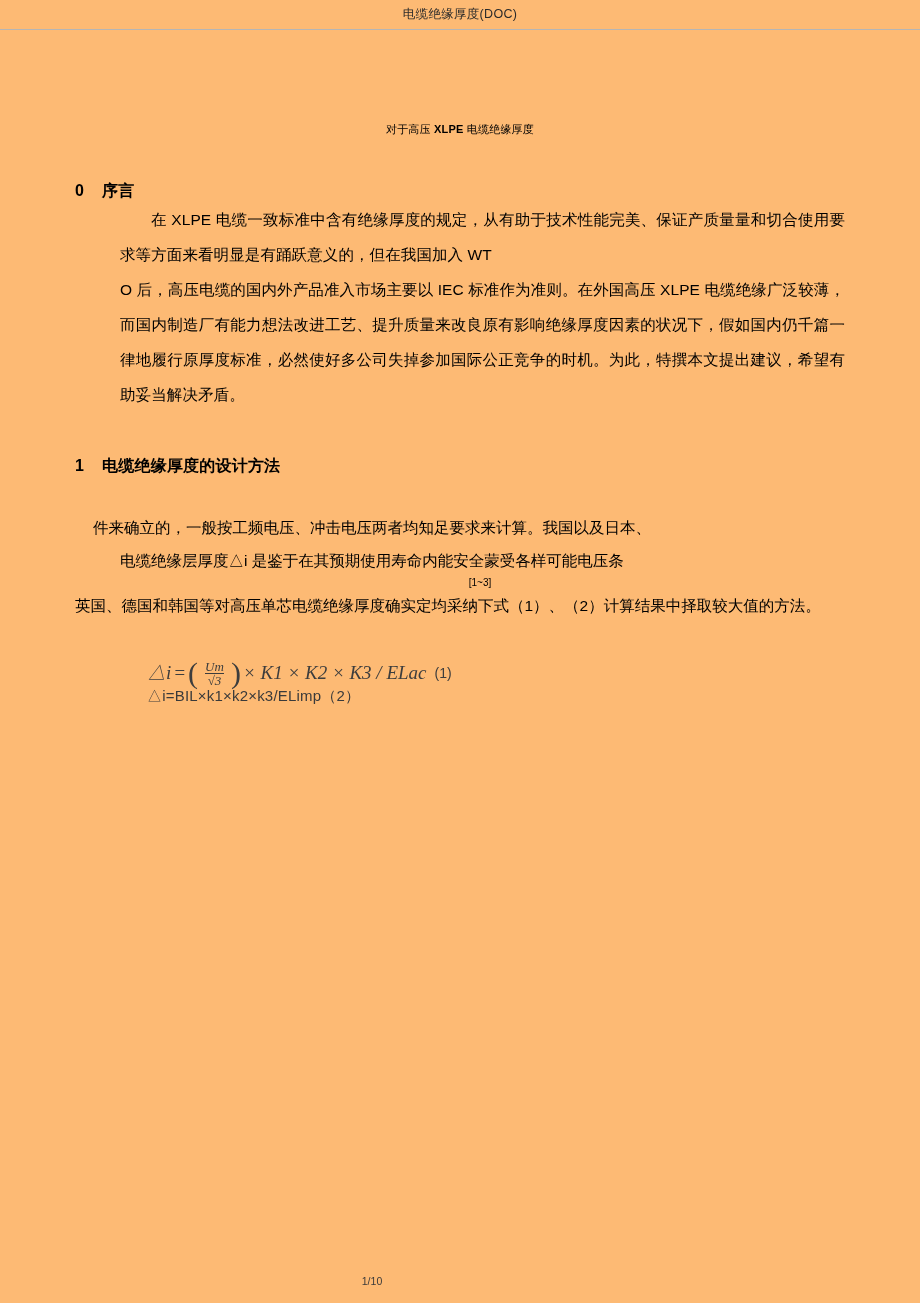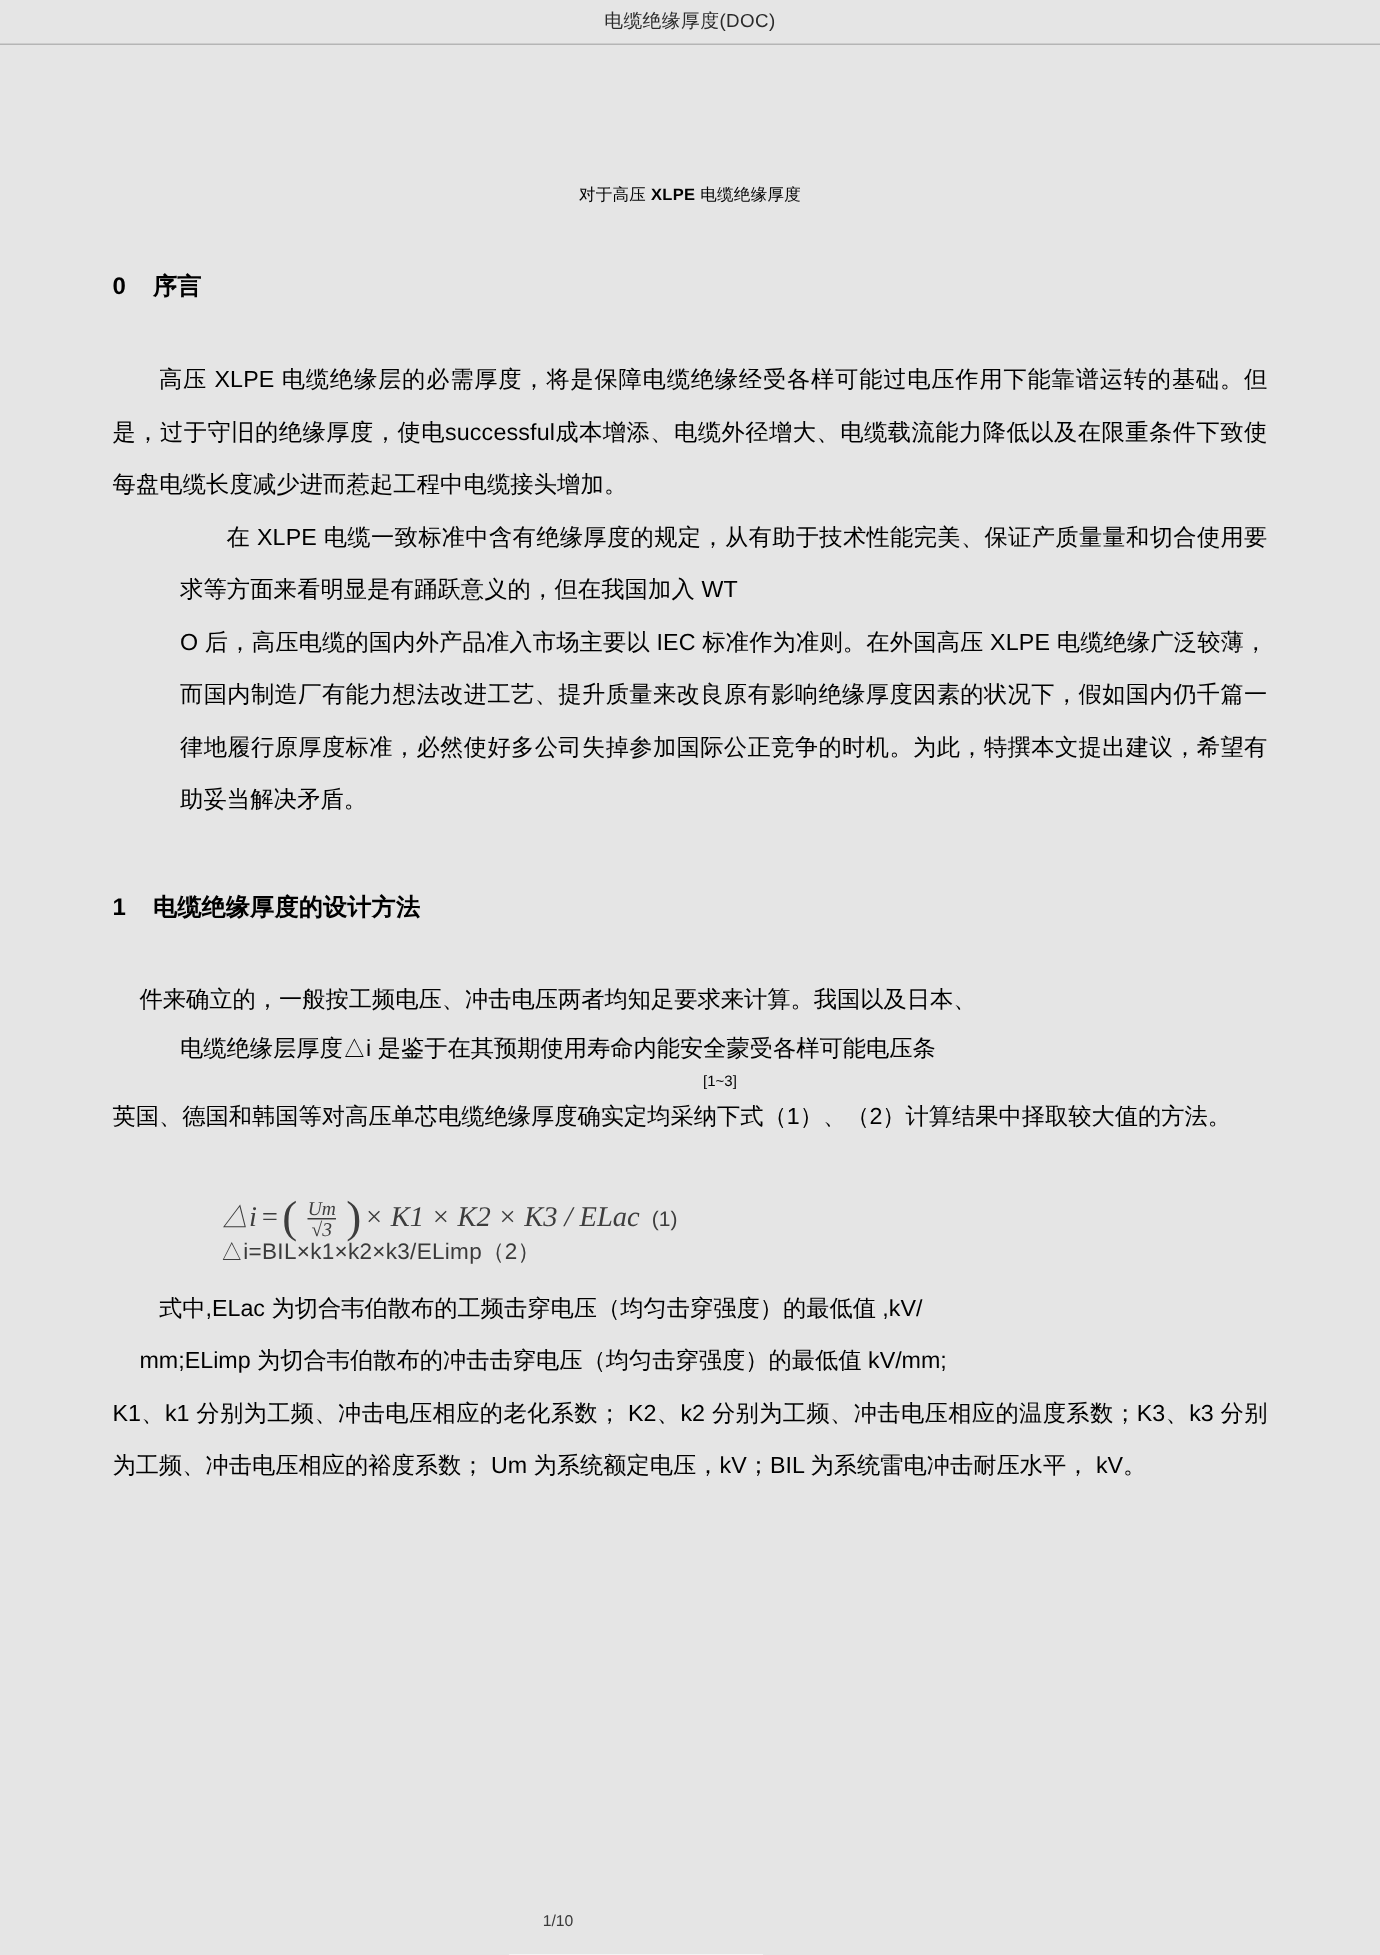--- a/index.html
+++ b/index.html
@@ -9,21 +9,21 @@
   }
   body {
     font-family: "Liberation Sans", sans-serif;
     color: #000000;
   }
   .page {
     position: relative;
     width: 920px;
     height: 1303px;
     margin: 0 auto;
-    background: #e5e5e5;
+    background: #fdba74;
     overflow: hidden;
     box-sizing: border-box;
   }
   .header-band {
     position: absolute;
     top: 0;
     left: 0;
     width: 920px;
     height: 30px;
     box-sizing: border-box;
@@ -161,21 +161,20 @@
   <div class="content">
 
     <div class="doc-title">
       <span>对于高压 </span><b>XLPE</b><span> 电缆绝缘厚度</span>
     </div>
 
     <div class="h-sec">
       <span class="num">0</span><span>序言</span>
     </div>
 
-    <p class="para first indent">高压 XLPE 电缆绝缘层的必需厚度，将是保障电缆绝缘经受各样可能过电压作用下能靠谱运转的基础。但是，过于守旧的绝缘厚度，使电successful成本增添、电缆外径增大、电缆载流能力降低以及在限重条件下致使每盘电缆长度减少进而惹起工程中电缆接头增加。</p>
     <p class="para indent gap-sm">在 XLPE 电缆一致标准中含有绝缘厚度的规定，从有助于技术性能完美、保证产质量量和切合使用要求等方面来看明显是有踊跃意义的，但在我国加入 WT</p>
     <p class="para gap-sm">O 后，高压电缆的国内外产品准入市场主要以 IEC 标准作为准则。在外国高压 XLPE 电缆绝缘广泛较薄，而国内制造厂有能力想法改进工艺、提升质量来改良原有影响绝缘厚度因素的状况下，假如国内仍千篇一律地履行原厚度标准，必然使好多公司失掉参加国际公正竞争的时机。为此，特撰本文提出建议，希望有助妥当解决矛盾。</p>
 
     <div class="h-sec">
       <span class="num">1</span><span>电缆绝缘厚度的设计方法</span>
     </div>
 
     <div class="sec1-body">
       <p class="para-tight inner-indent">件来确立的，一般按工频电压、冲击电压两者均知足要求来计算。我国以及日本、</p>
       <p class="para-tight indent" style="padding-left:14px;">电缆绝缘层厚度△i 是鉴于在其预期使用寿命内能安全蒙受各样可能电压条</p>
@@ -192,25 +191,20 @@
           <span class="num-t">Um</span>
           <span class="den-t">√3</span>
         </span>
         <span class="paren">)</span>
         <span>× K1 × K2 × K3 / ELac</span>
         <span class="eqno">(1)</span>
       </div>
       <div class="formula-row2">△i=BIL×k1×k2×k3/ELimp（2）</div>
     </div>
 
-    <div class="where-block">
-      <p class="where-line" style="text-indent:2em;">式中,ELac 为切合韦伯散布的工频击穿电压（均匀击穿强度）的最低值        ,kV/</p>
-      <p class="where-line" style="padding-left:18px;">mm;ELimp 为切合韦伯散布的冲击击穿电压（均匀击穿强度）的最低值     kV/mm;</p>
-      <p class="where-line">K1、k1 分别为工频、冲击电压相应的老化系数；    K2、k2 分别为工频、冲击电压相应的温度系数；K3、k3 分别为工频、冲击电压相应的裕度系数；         Um 为系统额定电压，kV；BIL 为系统雷电冲击耐压水平，       kV。</p>
-    </div>
 
   </div>
 
   <div class="footer">
     <span>1/10</span>
   </div>
 
 </div>
 
 </body></html>

